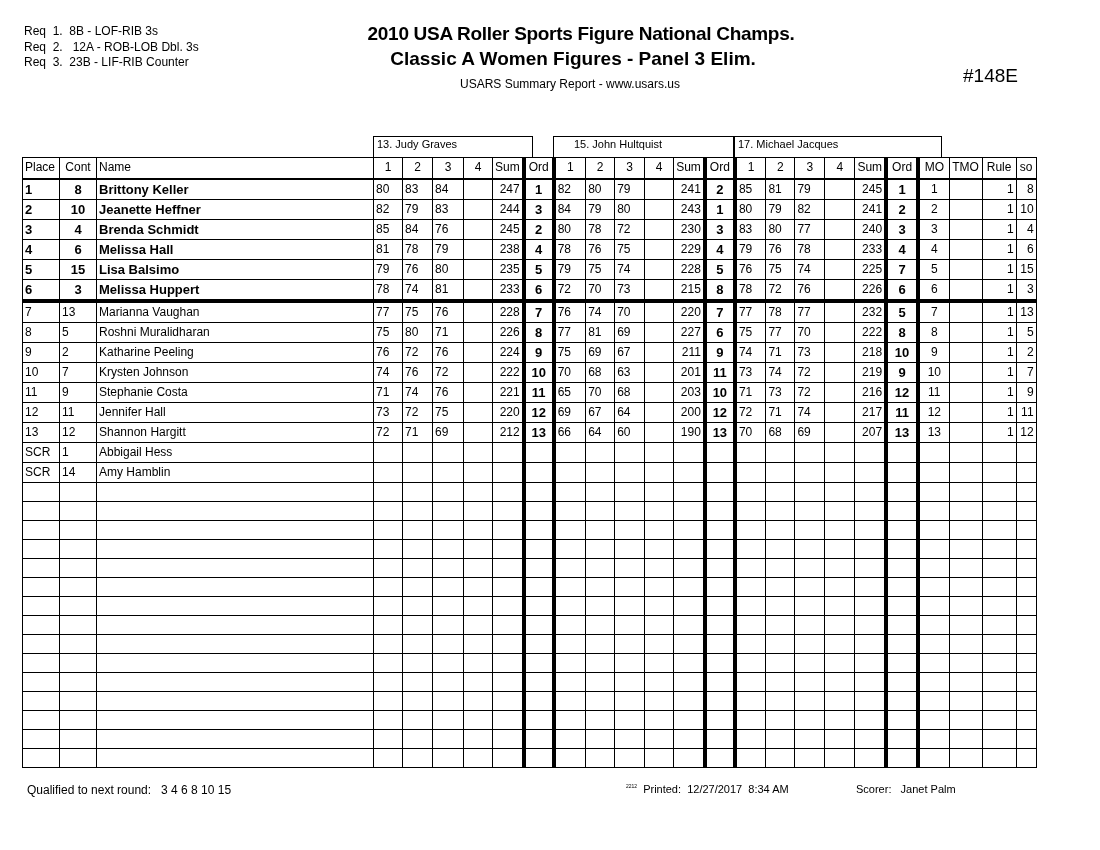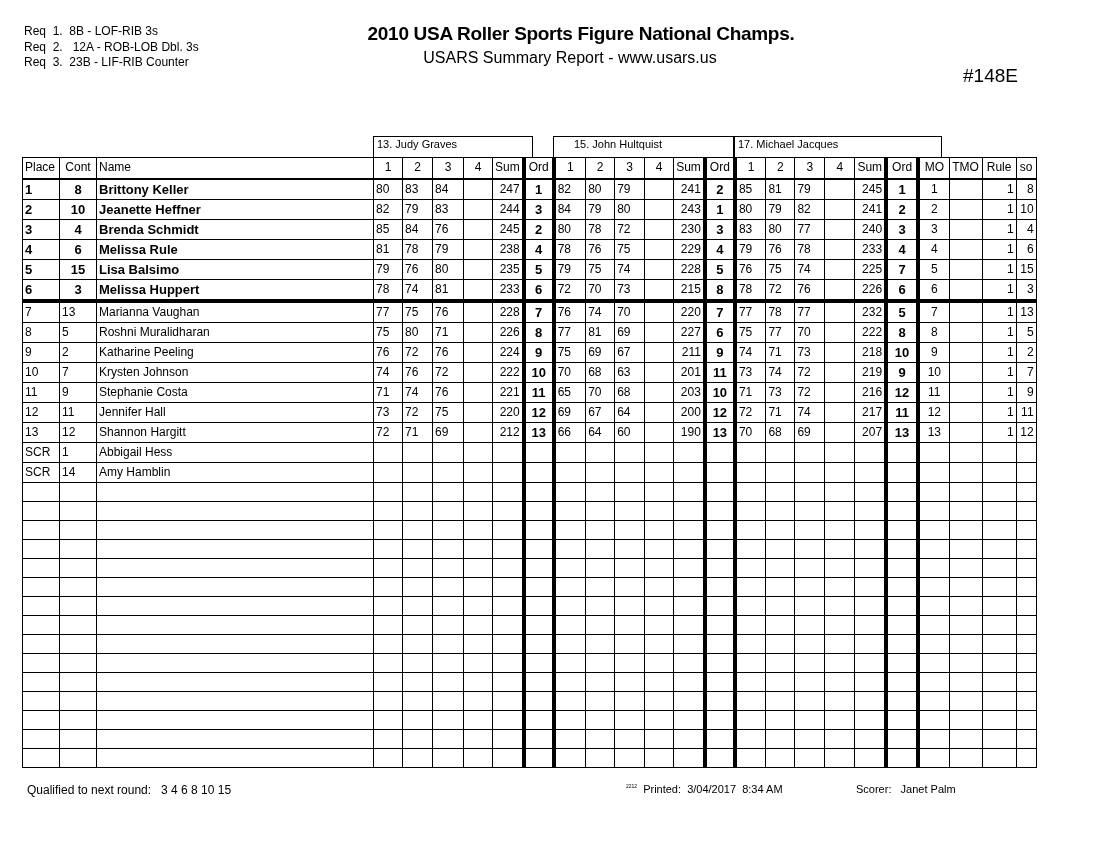--- a/index.html
+++ b/index.html
@@ -4,21 +4,21 @@
 <style>
   html, body { margin: 0; padding: 0; background: #ffffff; }
   body { width: 1100px; height: 850px; position: relative; overflow: hidden;
          font-family: "Liberation Sans", sans-serif; color: #000; }
   .req { position: absolute; left: 24px; top: 24px; font-size: 12px; line-height: 15.5px; }
   .req div { white-space: pre; }
   .title-block { position: absolute; left: 331px; top: 22px; width: 500px; text-align: center; }
   .t1 { font-size: 19px; font-weight: bold; letter-spacing: -0.3px; line-height: 24px; }
   .t2 { font-size: 15px; line-height: 17px; margin-left: -24px; white-space: pre; }
   .t3 { font-size: 19px; font-weight: bold; line-height: 26px; margin-left: -16px; }
-  .t4 { font-size: 16px; line-height: 24px; margin-left: -22px; }
+  .t4 { font-size: 12px; line-height: 24px; margin-left: -22px; }
   .eventno { position: absolute; left: 963px; top: 24px; font-size: 19px; font-weight: normal; margin-top: 41px; }
   .judge-box { position: absolute; top: 136px; height: 21px; border: 1px solid #000; border-bottom: none;
                box-sizing: border-box; font-size: 11px; padding-left: 3px; line-height: 14px; }
   table.sheet { position: absolute; left: 22px; top: 157px; border-collapse: collapse; table-layout: fixed; }
   table.sheet td { border: 1px solid #000; height: 19px; padding: 0 2px; font-size: 12px; overflow: hidden;
                    white-space: nowrap; box-sizing: border-box; line-height: 19px; }
   table.sheet tr.hdr td { font-size: 12px; height: 21px; border-bottom: 2px solid #000; }
   .c { text-align: center; }
   .r { text-align: right; }
   .l { text-align: left; }
@@ -35,20 +35,21 @@
 <body>
 
 <div class="req">
   <div>Req  1.  8B - LOF-RIB 3s</div>
   <div>Req  2.   12A - ROB-LOB Dbl. 3s</div>
   <div>Req  3.  23B - LIF-RIB Counter</div>
 </div>
 
 <div class="title-block">
   <div class="t1">2010 USA Roller Sports Figure National Champs.</div>
+  <div class="t3">Classic A Women Figures - Panel 3 Elim.</div>
   <div class="t4">USARS Summary Report - www.usars.us</div>
 </div>
 <div class="eventno">#148E</div>
 
 <div class="judge-box" style="left:373px; width:160px;">13.  Judy Graves</div>
 <div class="judge-box" style="left:553px; width:181px;padding-left:20px;">15.  John Hultquist</div>
 <div class="judge-box" style="left:734px; width:208px;">17.  Michael Jacques</div>
 
 <table class="sheet">
   <colgroup>
@@ -183,21 +184,21 @@
         <td class="r">240</td>
         <td class="c thickL thickR" style="font-weight: bold; font-size: 13px;">3</td>
         <td class="c">3</td>
         <td class="c"></td>
         <td class="r">1</td>
         <td class="r">4</td>
       </tr>
       <tr>
         <td class="l b">4</td>
         <td class="c b">6</td>
-        <td class="l b">Melissa Rule</td>
+        <td class="l b">Melissa Hall</td>
         <td class="l">81</td>
         <td class="l">78</td>
         <td class="l">79</td>
         <td class="l"></td>
         <td class="r">238</td>
         <td class="c thickL thickR" style="font-weight: bold; font-size: 13px;">4</td>
         <td class="l">78</td>
         <td class="l">76</td>
         <td class="l">75</td>
         <td class="l"></td>
@@ -913,14 +914,14 @@
         <td class="thickL thickR"></td>
         <td></td>
         <td></td>
         <td></td>
         <td></td>
       </tr>
     </tbody>
 </table>
 
 <div class="footer-left">Qualified to next round:   3 4 6 8 10 15</div>
-<div class="footer-mid"><span class="tiny">2212</span><span>Printed:  3/04/2017  8:34 AM</span></div>
+<div class="footer-mid"><span class="tiny">2212</span><span>Printed:  12/27/2017  8:34 AM</span></div>
 <div class="footer-right">Scorer:   Janet Palm</div>
 
 </body></html>

